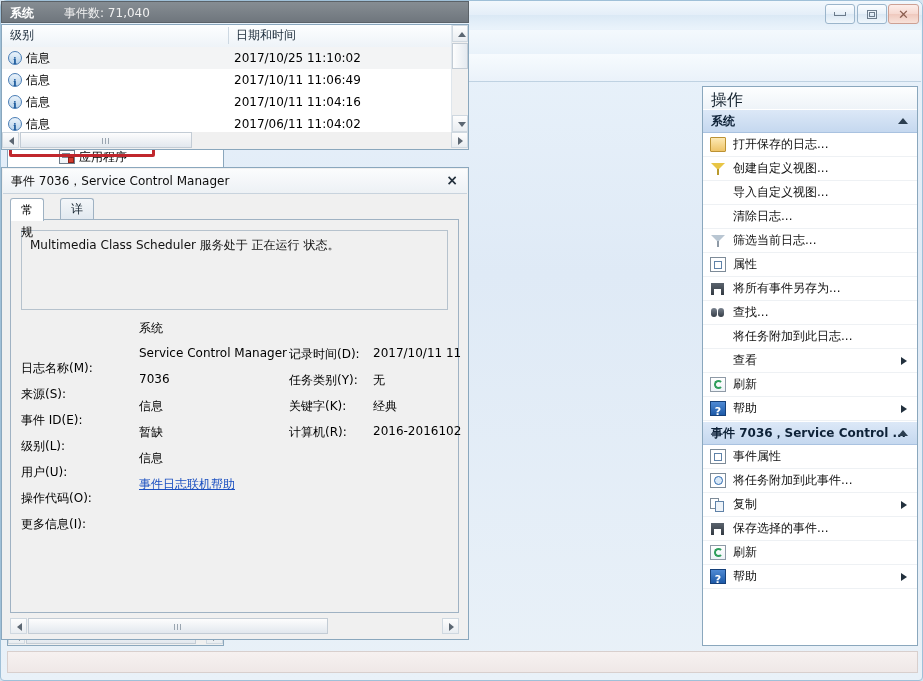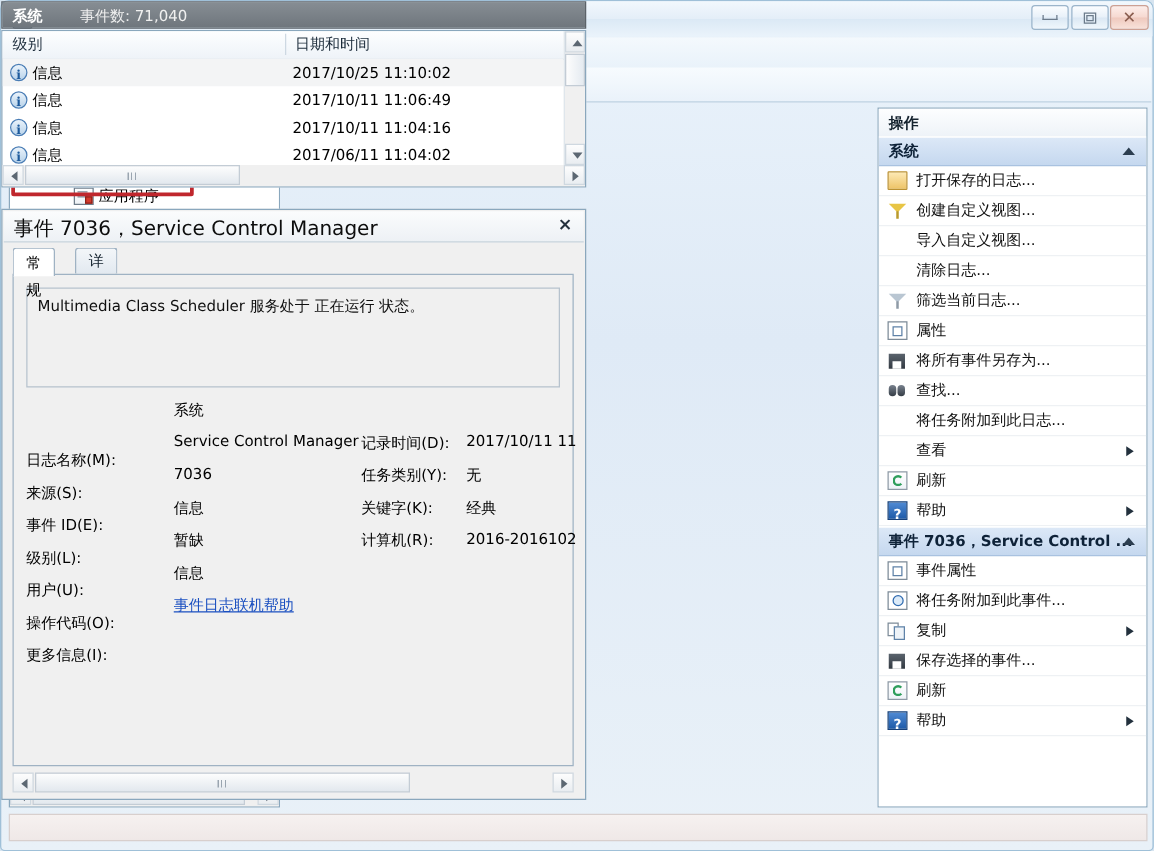--- a/index.html
+++ b/index.html
@@ -158,21 +158,21 @@
   .hsb .thumb{position:absolute;top:0;height:16px;
     background:linear-gradient(180deg,#fdfdfd,#e2e8ee);border:1px solid #c3ccd5;box-sizing:border-box;}
   .hsb .thumb:after{content:"";position:absolute;left:50%;top:5px;margin-left:-4px;width:9px;height:6px;
     background:repeating-linear-gradient(90deg,#9aa5b0 0 1px,transparent 1px 3px);}
 
   
   #detail{position:absolute;left:0;top:166px;width:468px;height:473px;
     background:#f0f0f0;border:1px solid #8aa7bd;box-sizing:border-box;}
   #detail-title{position:absolute;left:1px;top:1px;right:1px;height:24px;
     background:linear-gradient(180deg,#fbfcfd,#edf1f5);border-bottom:1px solid #c8d3dd;}
-  #detail-title .t{position:absolute;left:8px;top:4px;font-size:16px;color:#0d0d0d;}
+  #detail-title .t{position:absolute;left:8px;top:4px;font-size:12px;color:#0d0d0d;}
   #detail-close{position:absolute;right:6px;top:3px;width:18px;height:18px;
     font-size:14px;font-weight:bold;color:#24313d;text-align:center;line-height:17px;}
   #tabs{position:absolute;left:8px;top:30px;height:22px;}
   .tab{position:absolute;top:0;height:21px;line-height:20px;padding:0 10px;font-size:12px;
     border:1px solid #9fb2c3;border-bottom:none;border-radius:3px 3px 0 0;box-sizing:border-box;
     background:linear-gradient(180deg,#f3f6f9,#e2e9f0);color:#12202c;}
   .tab.active{background:#fff;color:#000;height:23px;line-height:22px;z-index:2;}
   #detail-body{position:absolute;left:8px;top:51px;right:9px;bottom:26px;
     background:#f0f0f0;border:1px solid #9fb2c3;box-sizing:border-box;}
   #msg-box{position:absolute;left:10px;top:10px;right:10px;height:80px;
@@ -182,21 +182,21 @@
   .frow{position:relative;height:26px;}
   .f-lbl{position:absolute;left:0;top:0;width:110px;margin-top:40px;}
   .f-val{position:absolute;left:118px;top:0;white-space:nowrap;}
   .f-lbl2{position:absolute;left:268px;top:0;}
   .f-val2{position:absolute;left:352px;top:0;white-space:nowrap;text-align:right;}
   .link{color:#1a4fc0;text-decoration:underline;}
 
   
   #act-head{position:absolute;left:0;top:0;right:0;height:22px;
     background:linear-gradient(180deg,#fdfeff,#eef3f8);border-bottom:1px solid #c8d3dd;}
-  #act-head .t{position:absolute;left:8px;top:3px;font-size:12px;font-weight:bold;color:#14222e;}
+  #act-head .t{position:absolute;left:8px;top:3px;font-size:16px;font-weight:normal;color:#14222e;}
   #act-list{position:absolute;left:0;top:22px;right:0;bottom:0;overflow:hidden;background:#fff;}
   .act-group{position:relative;height:22px;line-height:22px;
     background:linear-gradient(180deg,#dce8f7,#c5d8ef);border-top:1px solid #fff;border-bottom:1px solid #a9c2e0;}
   .act-group .t{position:absolute;left:8px;top:0;font-size:12px;font-weight:bold;color:#0e2238;white-space:nowrap;}
   .act-group .chev{position:absolute;right:9px;top:8px;
     border-bottom:6px solid #2c3e50;border-left:5px solid transparent;border-right:5px solid transparent;}
   .act-item{position:relative;height:23px;line-height:23px;border-bottom:1px solid #eef1f4;}
   .act-item .ai{position:absolute;left:7px;top:4px;width:16px;height:15px;}
   .act-item .t{position:absolute;left:30px;top:0;font-size:12px;color:#101010;white-space:nowrap;}
   .act-item .sub{position:absolute;right:10px;top:8px;

